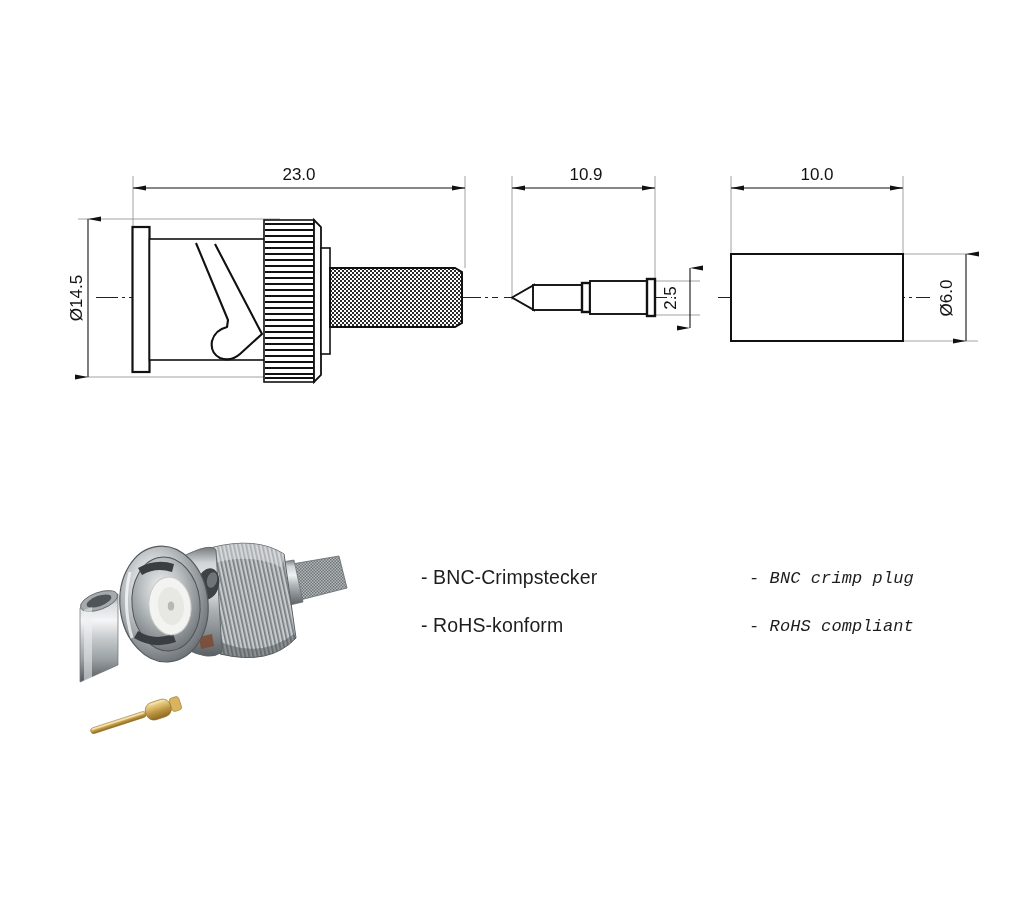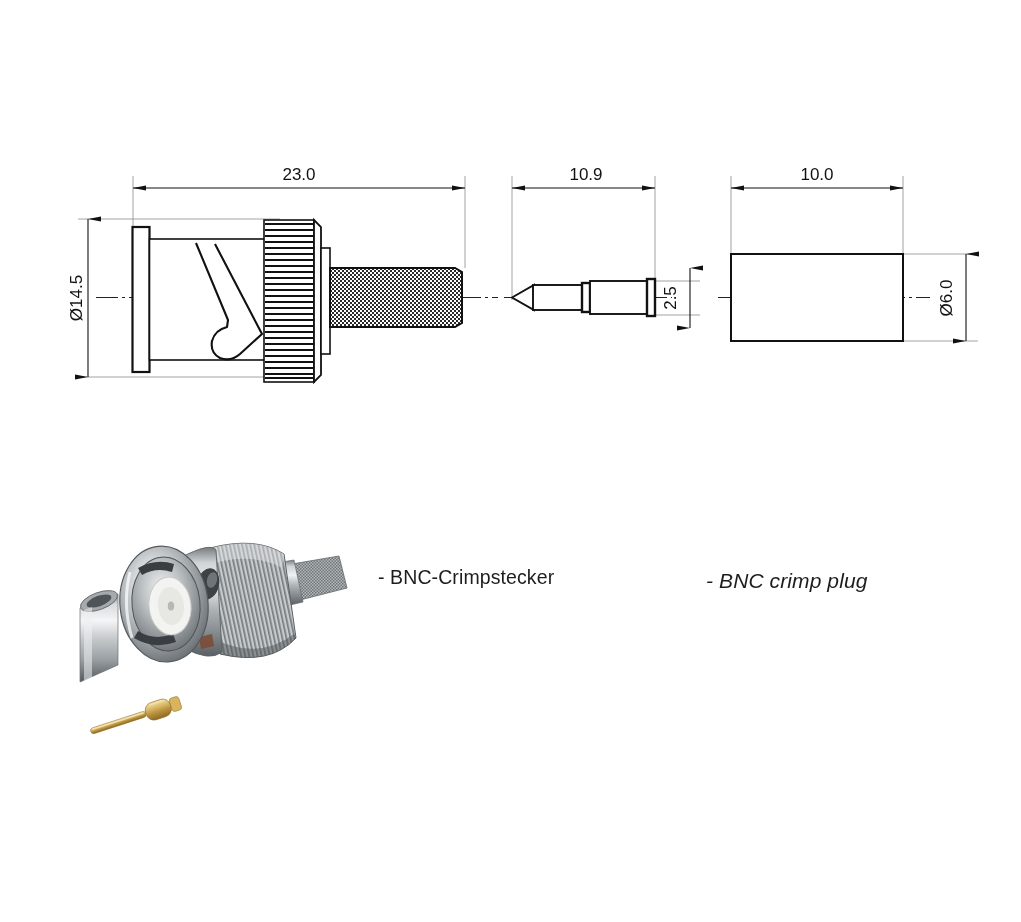--- a/index.html
+++ b/index.html
@@ -41,38 +41,39 @@
   #spec-block {
     position: absolute;
     left: 378px;
     top: 566px;
     width: 620px;
     height: 140px;
   }
   .spec-row {
     position: relative;
     height: 48px;
+    margin-left: 43px;
   }
   .spec-de {
     position: absolute;
     left: 0;
     top: 0;
     font-size: 19.5px;
     font-family: "Liberation Sans", sans-serif;
     color: #1d1d1d;
     white-space: nowrap;
     letter-spacing: .1px;
   }
   .spec-en {
     position: absolute;
     left: 328px;
     top: 3px;
-    font-size: 21px;
+    font-size: 17px;
     font-style: italic;
-    font-family: Liberation Sans, sans-serif;
+    font-family: Liberation Mono, monospace;
     color: #1d1d1d;
     white-space: nowrap;
     letter-spacing: .1px;
   }
   .dim-text {
     font-family: "Liberation Sans", sans-serif;
     font-size: 17px;
     fill: #111111;
   }
 </style>
@@ -326,15 +327,19 @@
 
       <path d="M70 52 Q 62 84 72 118" stroke="#fbfbfb" stroke-width="3" fill="none" opacity=".75"></path>
     </g>
   </svg>
 
   <div id="spec-block">
     <div class="spec-row">
       <span class="spec-de">- BNC-Crimpstecker</span>
       <span class="spec-en">- BNC crimp plug</span>
     </div>
+    <div class="spec-row">
+      <span class="spec-de">- RoHS-konform</span>
+      <span class="spec-en">- RoHS compliant</span>
+    </div>
   </div>
 
 </div>
 
 </body></html>

